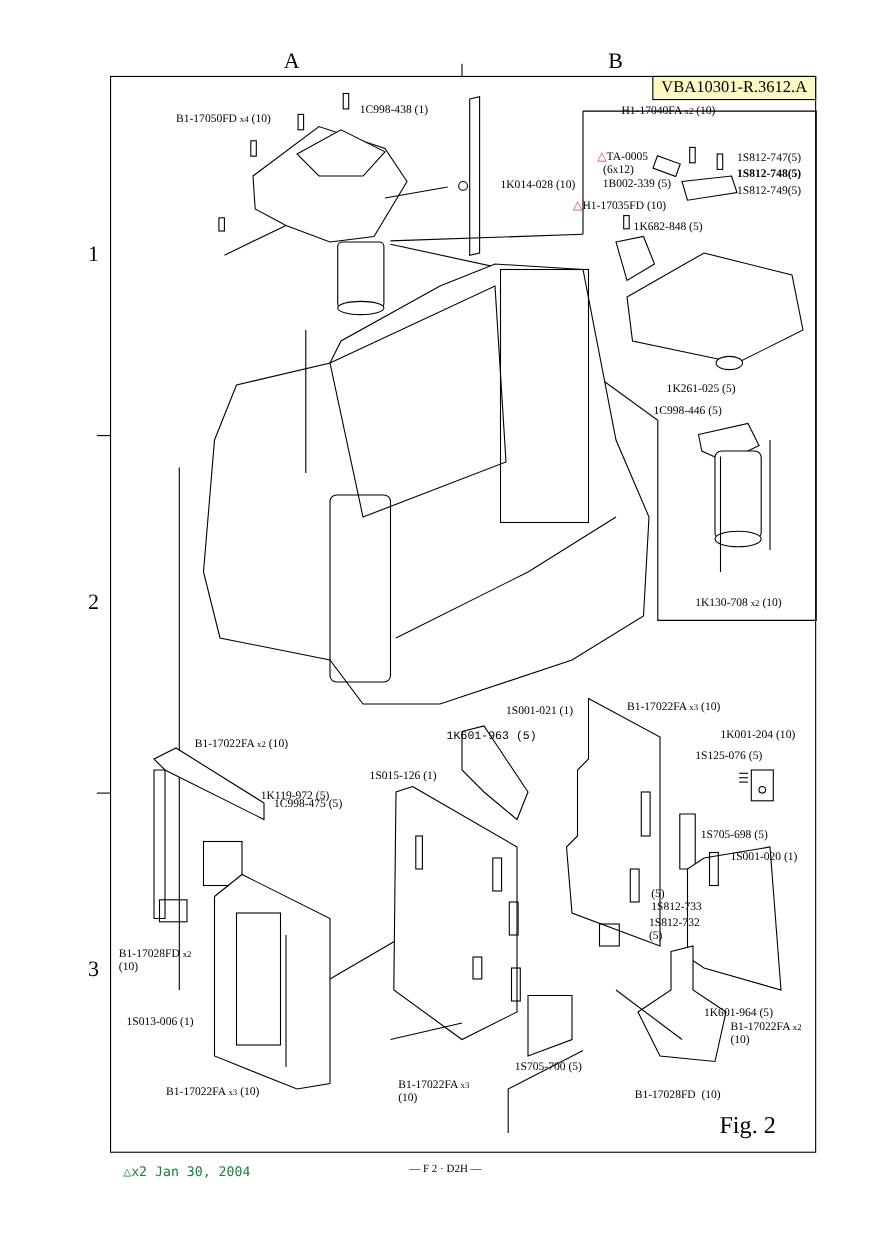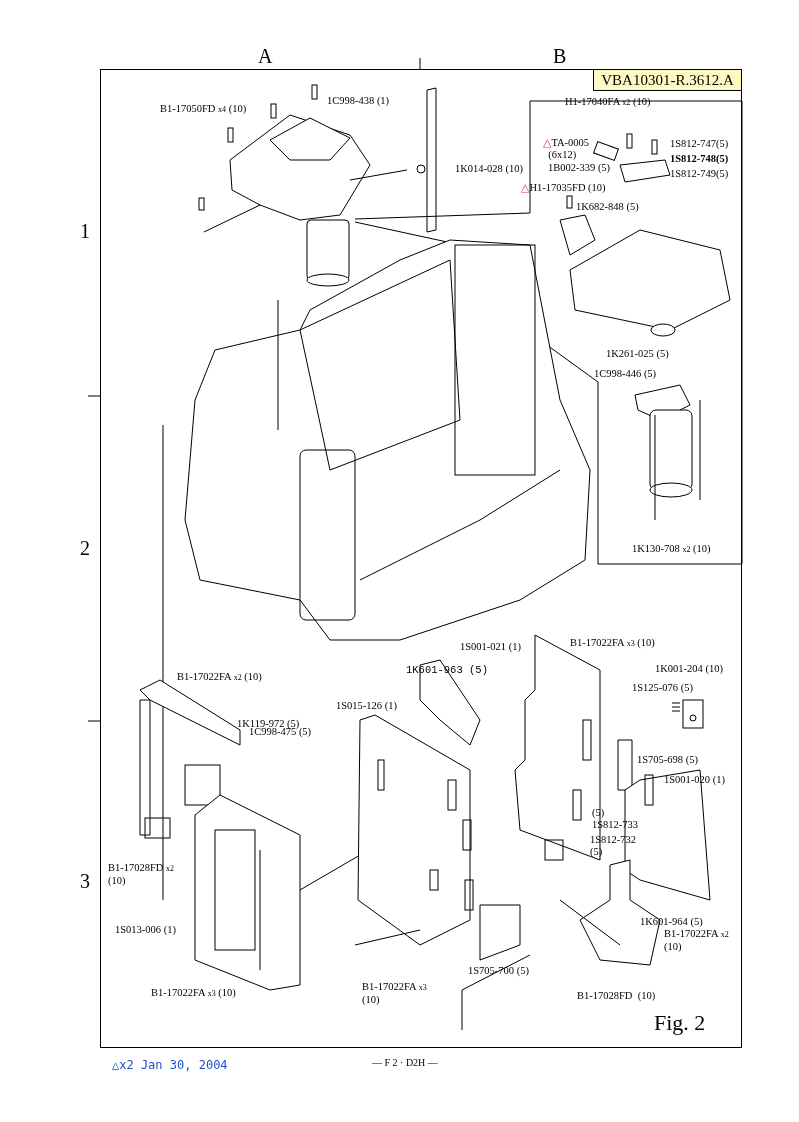--- a/index.html
+++ b/index.html
@@ -11,21 +11,21 @@
   .frame { position:absolute; left:100px; top:69px; width:642px; height:979px;
            border:1.5px solid #000; box-sizing:border-box; }
   .docid { position:absolute; left:593px; top:69px; width:149px; height:22px;
            border:1.5px solid #000; box-sizing:border-box; font-size:15px;
            line-height:20px; text-align:center; background:#fef9c3; }
   .part { position:absolute; font-size:10.5px; white-space:nowrap; line-height:12px; }
   .part .qty { font-size:8px; }
   .tri { color:#d04040; font-size:11px; }
   .fig { position:absolute; left:654px; top:1010px; font-size:22px; }
   .footer-rev { position:absolute; left:112px; top:1058px; font-family:"DejaVu Sans Mono", monospace;
-                font-size:12px; color:#1d4ed8; }
+                font-size:12px; color:#15803d; }
   .footer-page { position:absolute; left:372px; top:1057px; font-size:10px; }
   svg.drawing { position:absolute; left:0; top:0; }
 </style>
 </head>
 <body>
 
 <div class="abs col-label" style="left:258px;top:45px;">A</div>
 <div class="abs col-label" style="left:553px;top:45px;">B</div>
 <div class="abs row-label" style="left:80px;top:220px;">1</div>
 <div class="abs row-label" style="left:80px;top:537px;">2</div>

